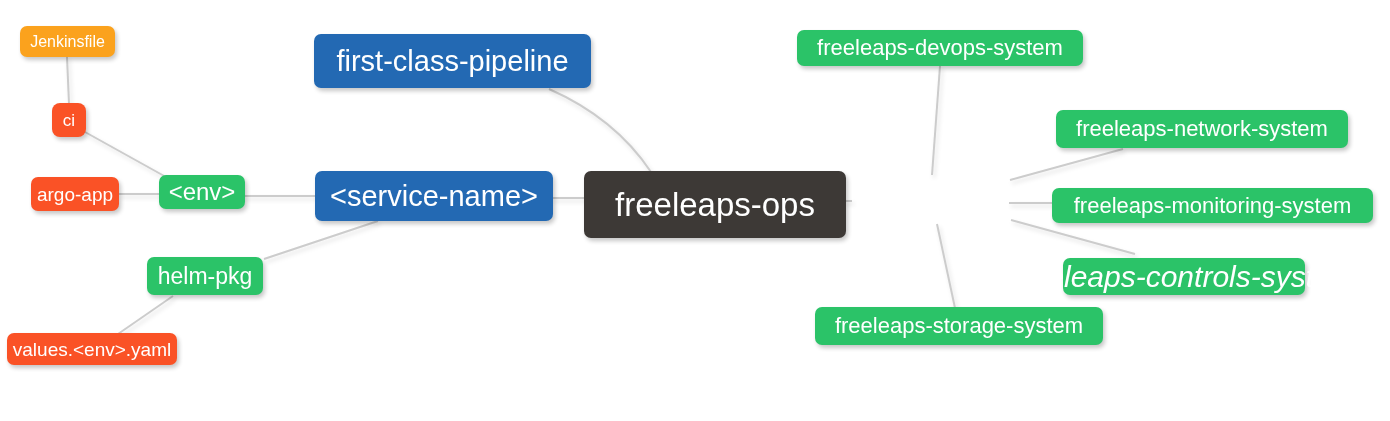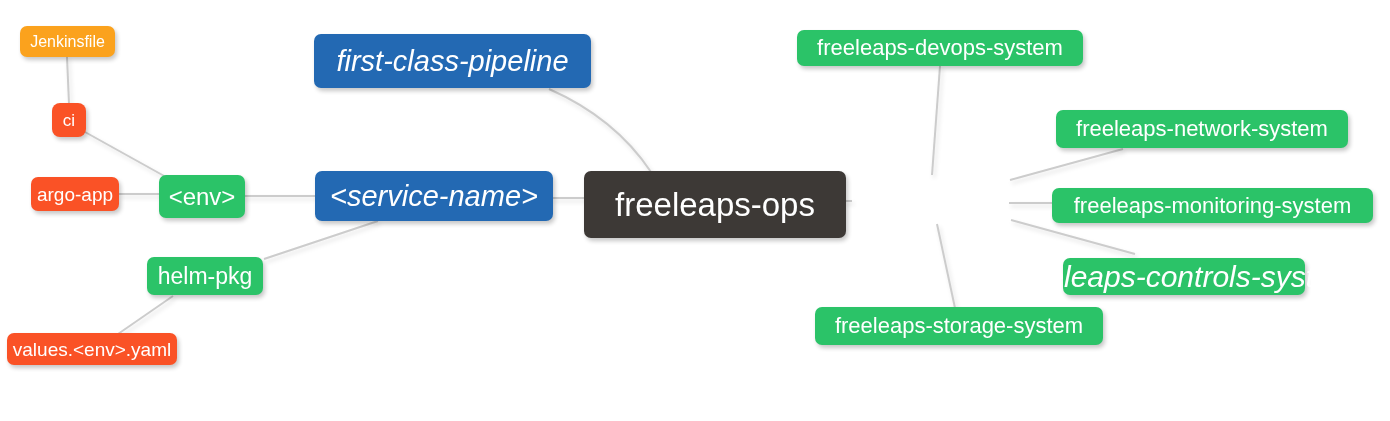--- a/index.html
+++ b/index.html
@@ -33,21 +33,21 @@
     align-items: center;
     justify-content: center;
     color: #ffffff;
     border-radius: 7px;
     box-shadow: 2px 3px 4px rgba(0,0,0,0.22);
     white-space: nowrap;
     line-height: 1;
     user-select: none;
   }
   .c-dark   { background: #3d3936; }
-  .c-blue   { background: #2369b3; font-style: italic; }
+  .c-blue   { background: #2369b3; }
   .c-green  { background: #2bc368; }
   .c-orange { background: #fba21d; text-align: center; }
   .c-red    { background: #fa5226; }
 </style>
 </head>
 <body>
 
 <div id="canvas">
 
   <svg id="edges" viewBox="0 0 1390 421" xmlns="http://www.w3.org/2000/svg">
@@ -66,21 +66,21 @@
     <line x1="1011" y1="220" x2="1135" y2="254"></line>
     <line x1="937" y1="224" x2="955" y2="308"></line>
   </svg>
 
   <div class="node c-orange" style="left:20px; top:26px; width:95px; height:31px; font-size:16px;">Jenkinsfile</div>
 
   <div class="node c-red" style="left:52px; top:103px; width:34px; height:34px; font-size:17px; border-radius:8px;">ci</div>
 
   <div class="node c-red" style="left:31px; top:177px; width:88px; height:34px; font-size:19px;">argo-app</div>
 
-  <div class="node c-green" style="left:159px; top:175px; width:86px; height:43px; font-size:24px;">&lt;env&gt;</div>
+  <div class="node c-green" style="left:159px; top:175px; width:86px; height:34px; font-size:24px;">&lt;env&gt;</div>
 
   <div class="node c-green" style="left:147px; top:257px; width:116px; height:38px; font-size:23px;">helm-pkg</div>
 
   <div class="node c-red" style="left:7px; top:333px; width:170px; height:32px; font-size:19px;">values.&lt;env&gt;.yaml</div>
 
   <div class="node c-blue" style="left:314px; top:34px; width:277px; height:54px; font-size:29px;">first-class-pipeline</div>
 
   <div class="node c-blue" style="left:315px; top:171px; width:238px; height:50px; font-size:29px;">&lt;service-name&gt;</div>
 
   <div class="node c-dark" style="left:584px; top:171px; width:262px; height:67px; font-size:33px;">freeleaps-ops</div>

